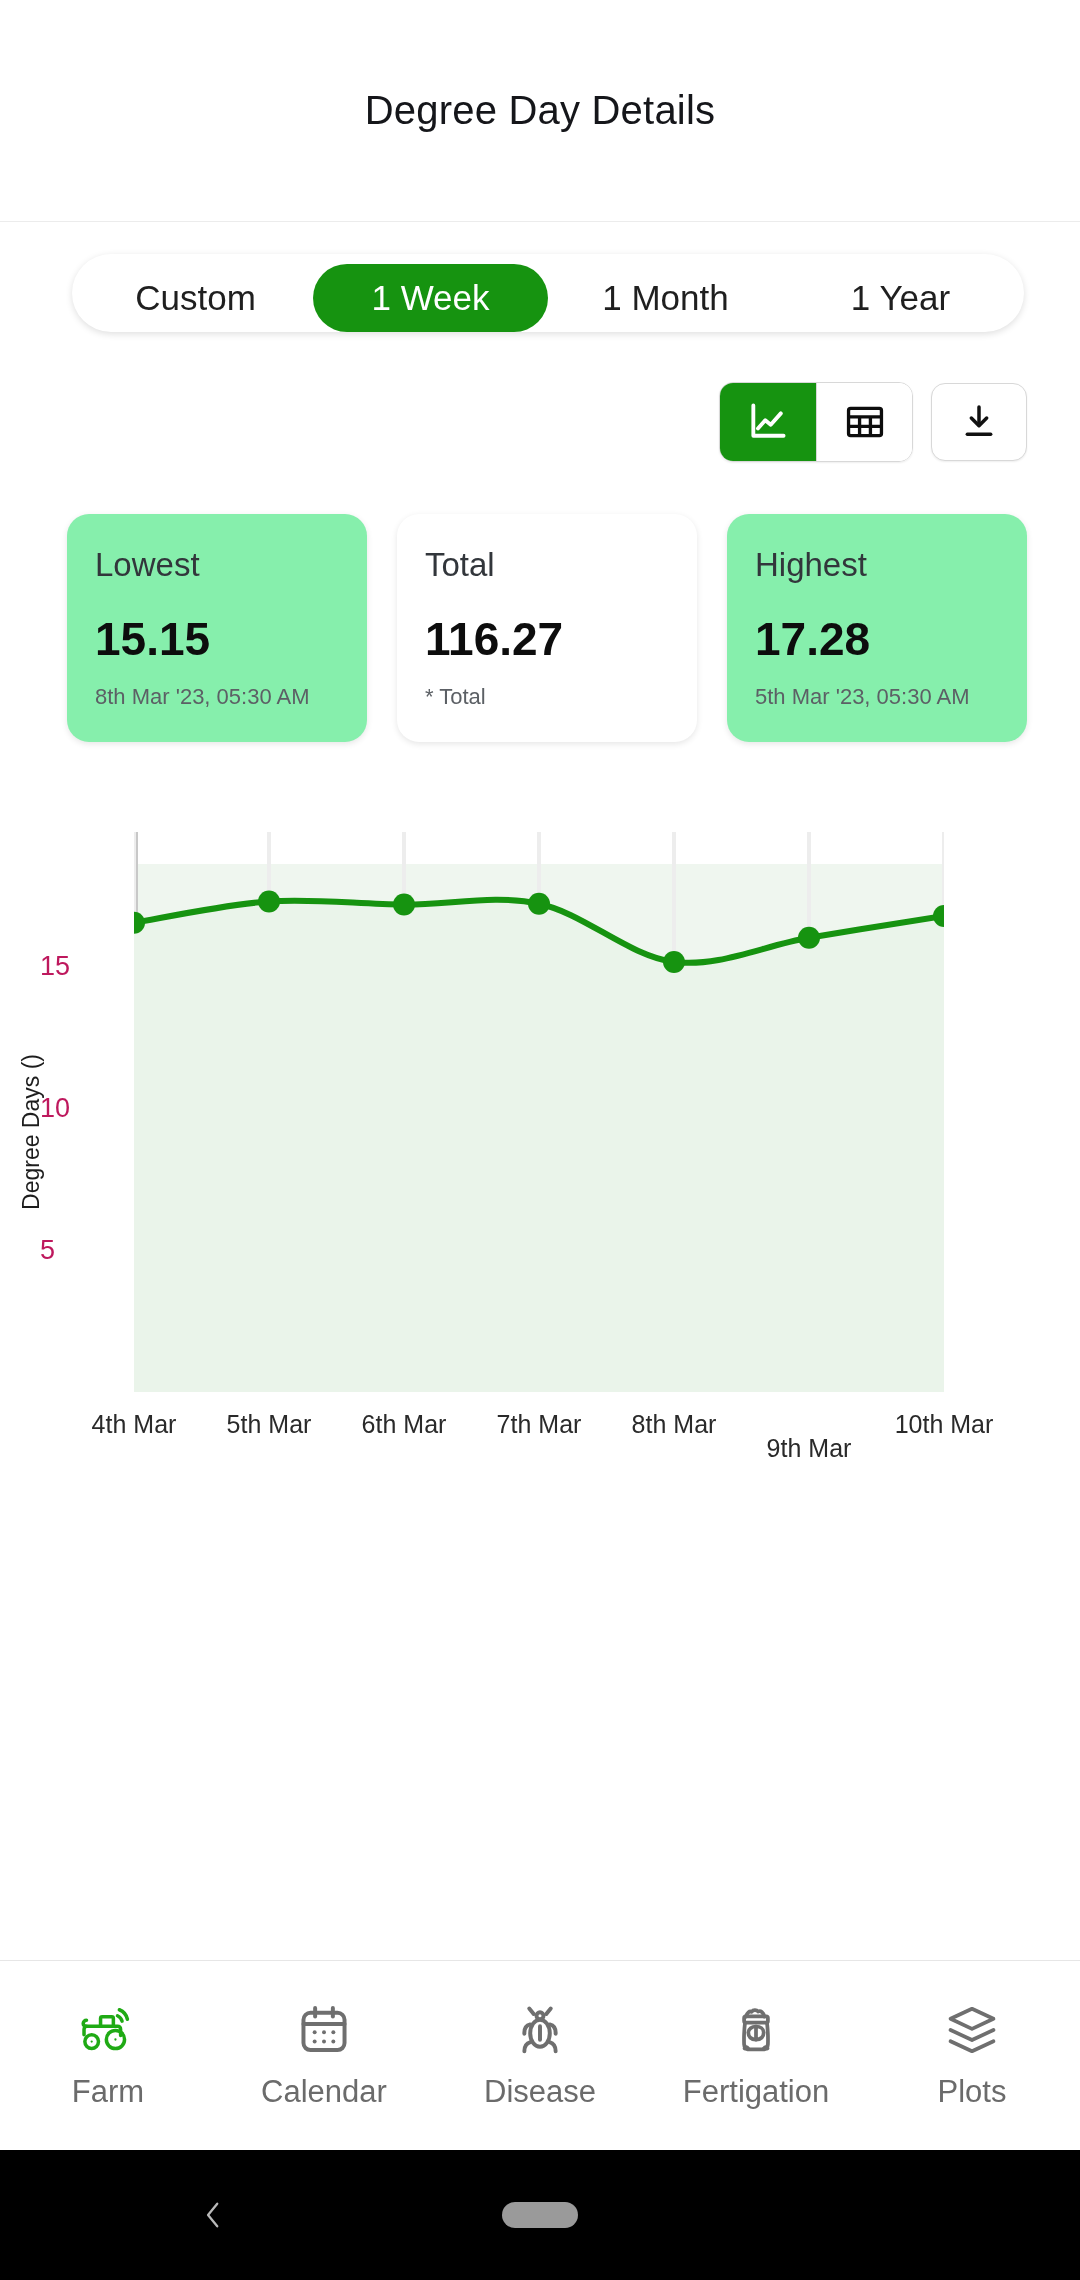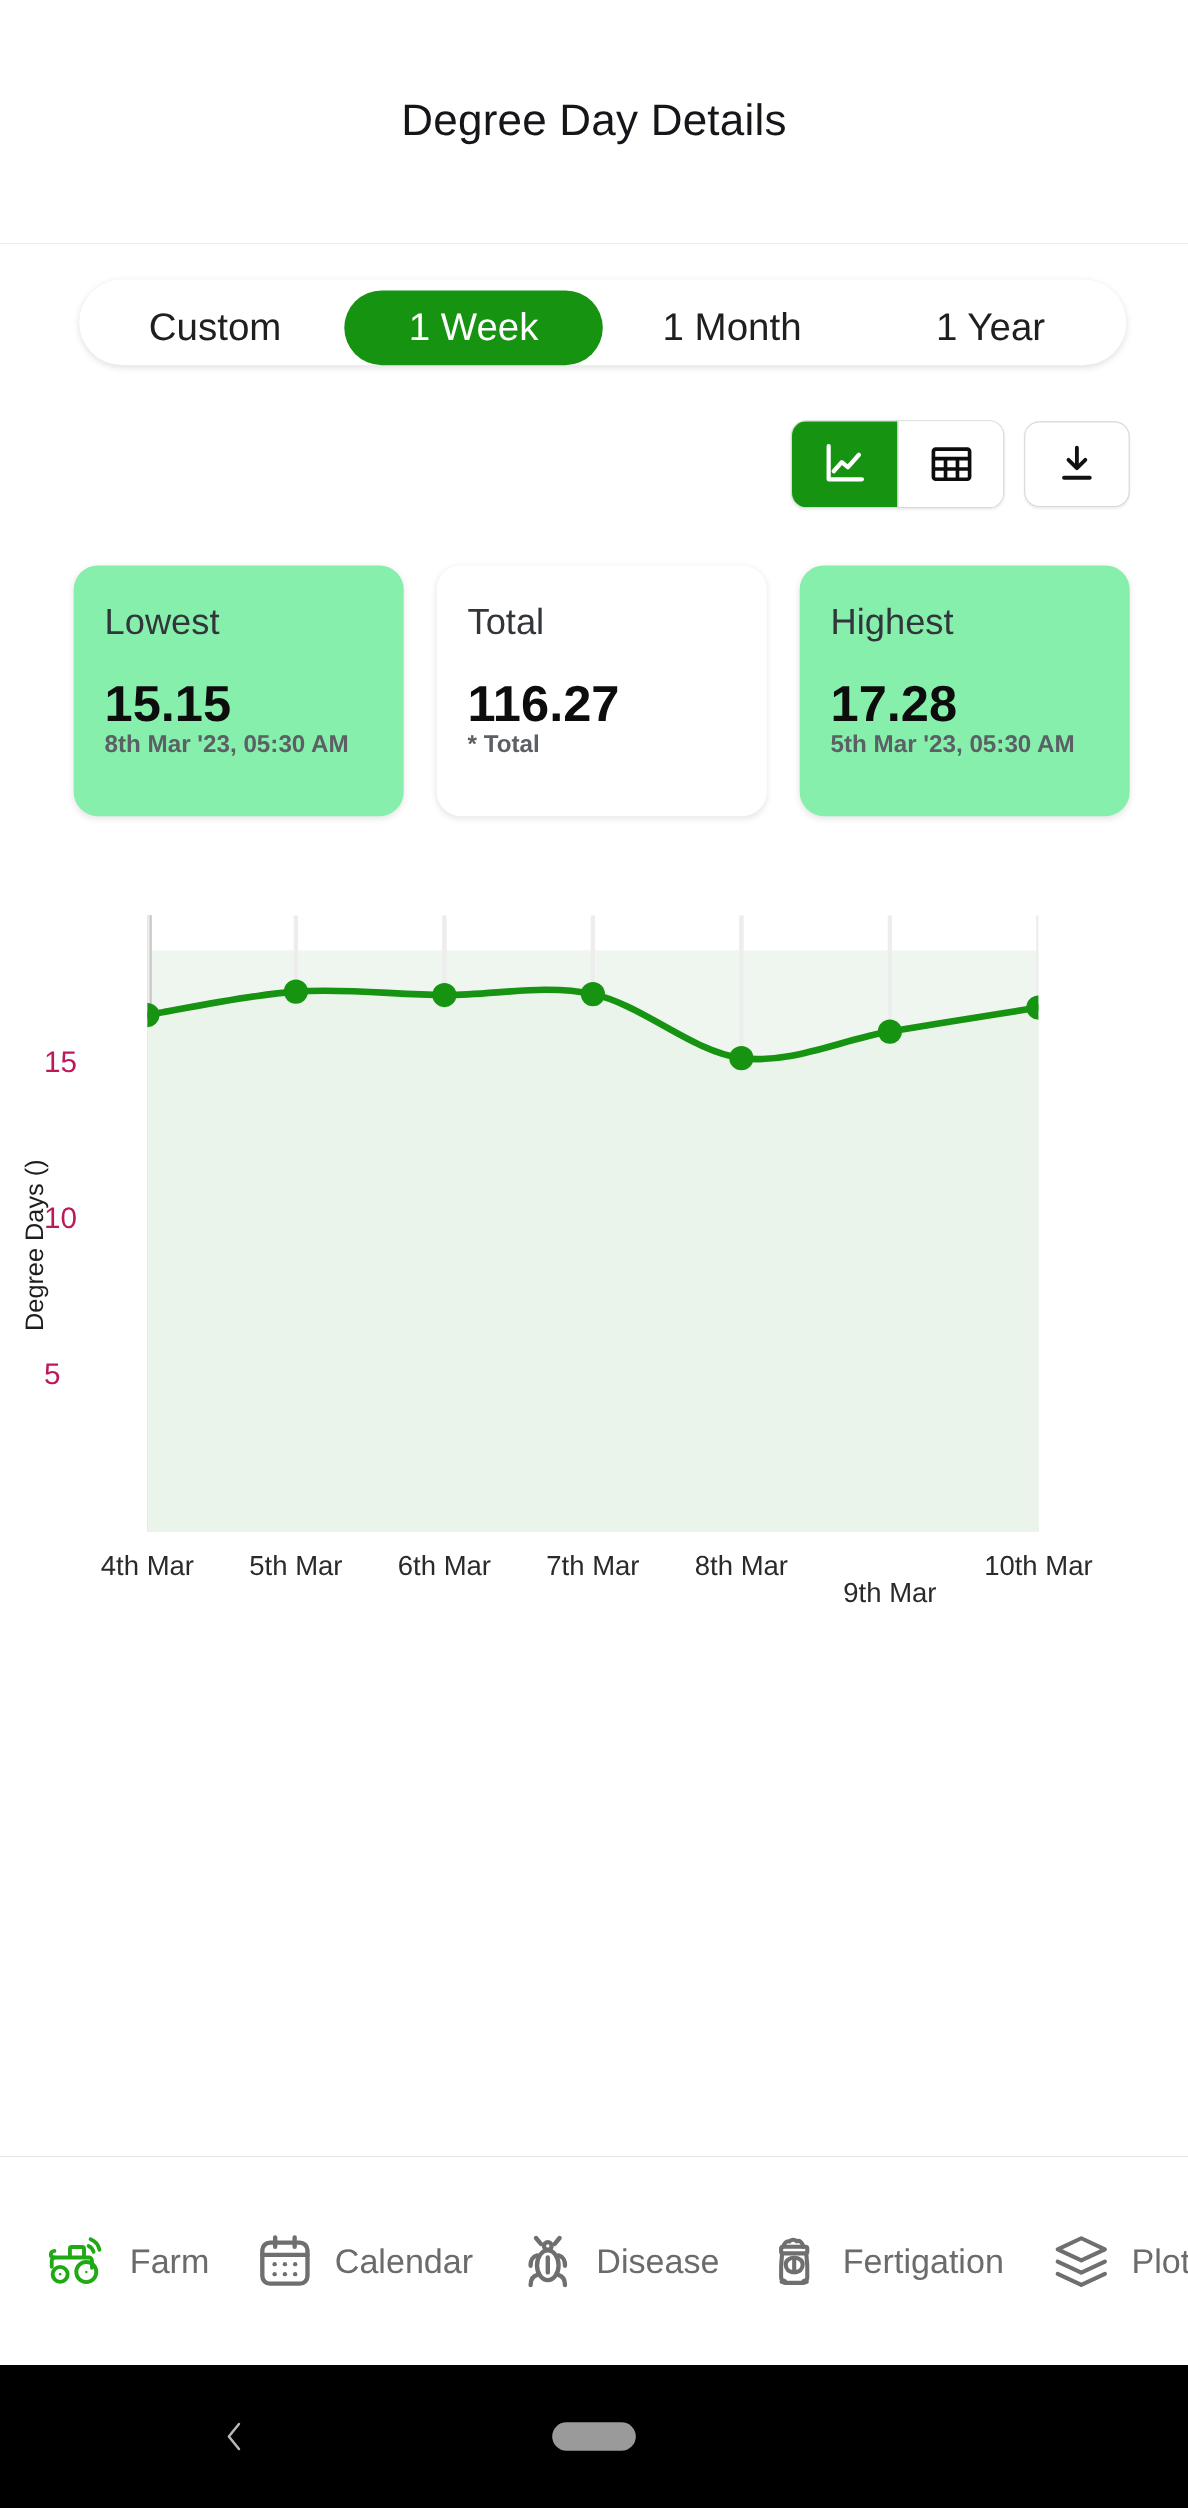--- a/index.html
+++ b/index.html
@@ -111,22 +111,22 @@
   }
   .stat-card.tint { background: #86efac; }
   .stat-label {
     font-size: 33px; color: #32363b; line-height: 1;
   }
   .stat-value {
     margin-top: 35px;
     font-size: 46px; font-weight: bold; color: #0d0d0d; line-height: 1;
   }
   .stat-sub {
-    margin-top: 4px;
-    font-size: 22px; color: #5c6065; line-height: 1; font-weight: bold;
+    margin-top: 24px;
+    font-size: 22px; color: #5c6065; line-height: 1;
   }
 
   
   .chart-wrap {
     position: relative;
     margin: 90px 0 0 0;
     width: 1080px; height: 600px;
   }
   .y-axis-title {
     position: absolute;
@@ -177,23 +177,22 @@
   
   .bottom-nav {
     flex: none;
     height: 190px;
     background: #ffffff;
     border-top: 1px solid #e6e6e6;
     display: flex; align-items: center;
   }
   .nav-item {
     flex: 1 1 0;
-    display: flex; flex-direction: row; align-items: center; gap: 16px;
-    cursor: pointer;
-    margin-left: 40px;
+    display: flex; flex-direction: column; align-items: center; gap: 16px;
+    cursor: pointer;
   }
   .nav-label { font-size: 31px; color: #6b6b6b; }
   .nav-item.active .nav-label { color: #6b6b6b; }
 
   
   .system-bar {
     flex: none;
     height: 130px;
     background: #000000;
     position: relative;

